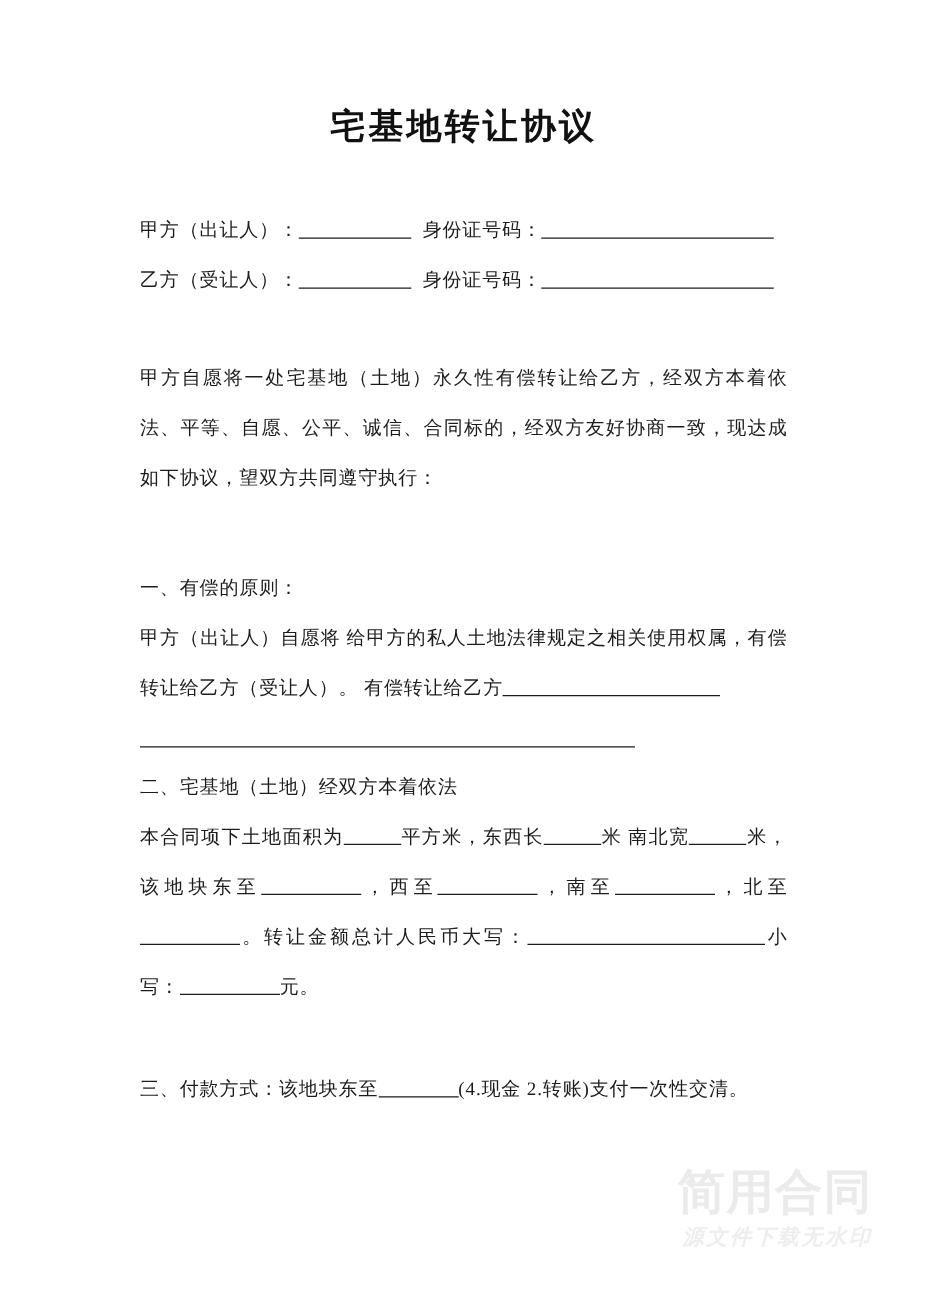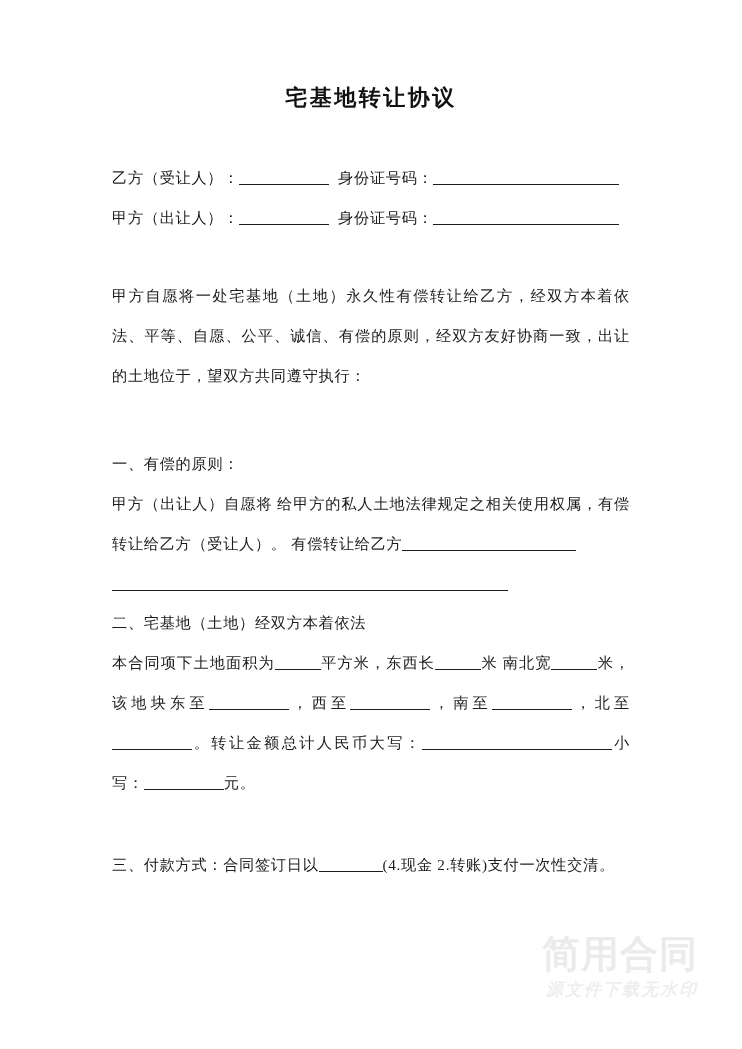--- a/index.html
+++ b/index.html
@@ -25,21 +25,21 @@
     left: 112px;
     top: 0;
     width: 518px;
   }
 
   
   .doc-title {
     margin: 0;
     padding-top: 84px;
     text-align: center;
-    font-size: 22px;
+    font-size: 28px;
     font-weight: bold;
     letter-spacing: 2.5px;
     color: #111111;
     line-height: 1.25;
   }
 
   
   .para {
     font-size: 15.2px;
     line-height: 40px;
@@ -129,31 +129,31 @@
 
 <div class="page">
 
   <div class="doc-body">
 
     <h1 class="doc-title">宅基地转让协议</h1>
 
     <div class="block-parties">
 
       <div class="line">
-        <span>乙方（受让人）：</span><span class="blank b-nm"></span>&nbsp;&nbsp;<span>身份证号码：</span><span class="blank b-id"></span>
+        <span>甲方（出让人）：</span><span class="blank b-nm"></span>&nbsp;&nbsp;<span>身份证号码：</span><span class="blank b-id"></span>
       </div>
 
       <div class="line">
-        <span>甲方（出让人）：</span><span class="blank b-nm"></span>&nbsp;&nbsp;<span>身份证号码：</span><span class="blank b-id"></span>
+        <span>乙方（受让人）：</span><span class="blank b-nm"></span>&nbsp;&nbsp;<span>身份证号码：</span><span class="blank b-id"></span>
       </div>
 
     </div>
 
     <div class="block-intro">
-      <p class="para">甲方自愿将一处宅基地（土地）永久性有偿转让给乙方，经双方本着依法、平等、自愿、公平、诚信、有偿的原则，经双方友好协商一致，出让的土地位于，望双方共同遵守执行：</p>
+      <p class="para">甲方自愿将一处宅基地（土地）永久性有偿转让给乙方，经双方本着依法、平等、自愿、公平、诚信、合同标的，经双方友好协商一致，现达成如下协议，望双方共同遵守执行：</p>
     </div>
 
     <div class="block-s1">
       <div class="heading-line">一、有偿的原则：</div>
 
       <p class="para">
         <span>甲方（出让人）自愿将 给甲方的私人土地法律规定之相关使用权属，有偿转让给乙方（受让人）。 有偿转让给乙方</span><span class="blank b-xl"></span>
       </p>
       <span class="rule-full"></span>
     </div>
@@ -161,21 +161,21 @@
     <div class="block-s2">
       <div class="heading-line">二、宅基地（土地）经双方本着依法</div>
 
       <p class="para">
         <span>本合同项下土地面积为</span><span class="blank b-xs"></span><span>平方米，东西长</span><span class="blank b-xs"></span><span>米 南北宽</span><span class="blank b-xs"></span><span>米，该地块东至</span><span class="blank b-md"></span><span>，西至</span><span class="blank b-md"></span><span>，南至</span><span class="blank b-md"></span><span>，北至</span><span class="blank b-md"></span><span>。转让金额总计人民币大写：</span><span class="blank b-xxl"></span><span>小写：</span><span class="blank b-md"></span><span>元。</span>
       </p>
     </div>
 
     <div class="block-s3">
       <p class="para">
-        <span>三、付款方式：合同签订日以</span><span class="blank b-sm"></span><span>(4.现金 2.转账)支付一次性交清。</span>
+        <span>三、付款方式：该地块东至</span><span class="blank b-sm"></span><span>(4.现金 2.转账)支付一次性交清。</span>
       </p>
     </div>
 
   </div>
 
   <div class="watermark">
     <div class="watermark-main">简用合同</div>
     <div class="watermark-sub">源文件下载无水印</div>
   </div>
 

